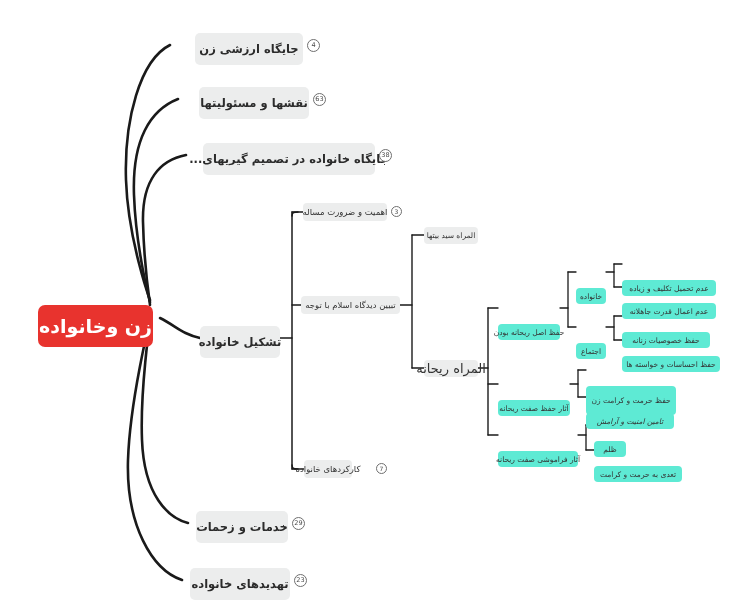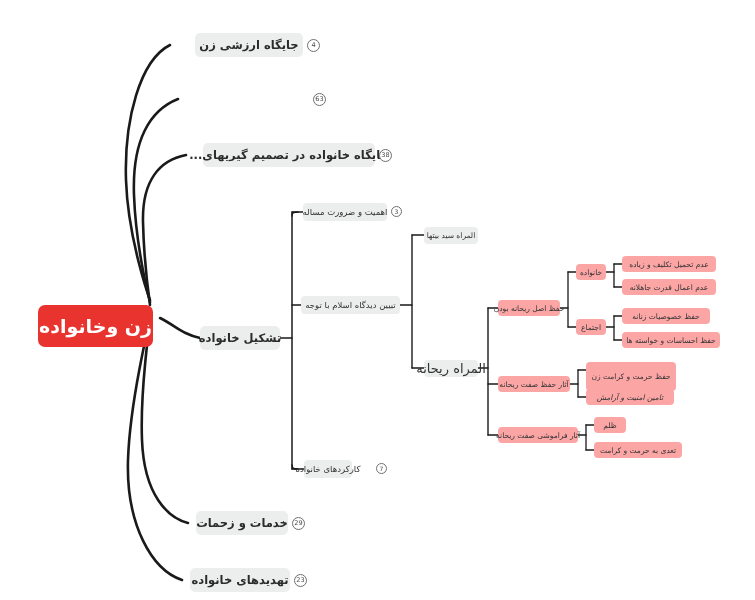--- a/index.html
+++ b/index.html
@@ -47,38 +47,39 @@
     font-weight: bold;
     letter-spacing: 0.3px;
     padding: 0 14px;
   }
   .node-main {
     background: #eceded;
     color: #2b2b2b;
     border-radius: 5px;
     font-size: 11.5px;
     font-weight: bold;
-    padding: 8px 11px;
+    padding: 16px 11px;
     align-items: center;
   }
   .node-sub {
     background: #eceded;
     color: #333333;
     border-radius: 4px;
     font-size: 8.5px;
     font-weight: normal;
     padding: 0 7px;
   }
   .node-leaf {
-    background: #fca5a5;
+    background: #5eead4;
     color: #333333;
     border-radius: 4px;
     font-size: 7.5px;
     font-weight: normal;
     padding: 0 6px;
+    margin-top: 24px;
   }
   .badge {
     position: absolute;
     box-sizing: border-box;
     width: 13px;
     height: 13px;
     border-radius: 50%;
     border: 1px solid #6f6f6f;
     background: #ffffff;
     color: #4a4a4a;
@@ -173,20 +174,23 @@
 
   <div class="node node-root" style="left:38px; top:282px; width:115px; height:42px;margin-top:23px;">
     <span>زن وخانواده</span>
   </div>
 
   <div class="node node-main" style="left:195px; top:33px; width:108px; height:24px;">
     <span>جایگاه ارزشی زن</span>
   </div>
   <div class="badge" style="left:307px; top:39px;">4</div>
 
+  <div class="node node-main" style="left:199px; top:87px; width:110px; height:24px;">
+    <span>نقشها و مسئولیتها</span>
+  </div>
   <div class="badge" style="left:313px; top:93px;">63</div>
 
   <div class="node node-main" style="left:203px; top:143px; width:172px; height:24px;">
     <span>جایگاه خانواده در تصمیم گیریهای...</span>
   </div>
   <div class="badge" style="left:379px; top:149px;">38</div>
 
   <div class="node node-main" style="left:200px; top:326px; width:80px; height:24px;">
     <span>تشکیل خانواده</span>
   </div>

